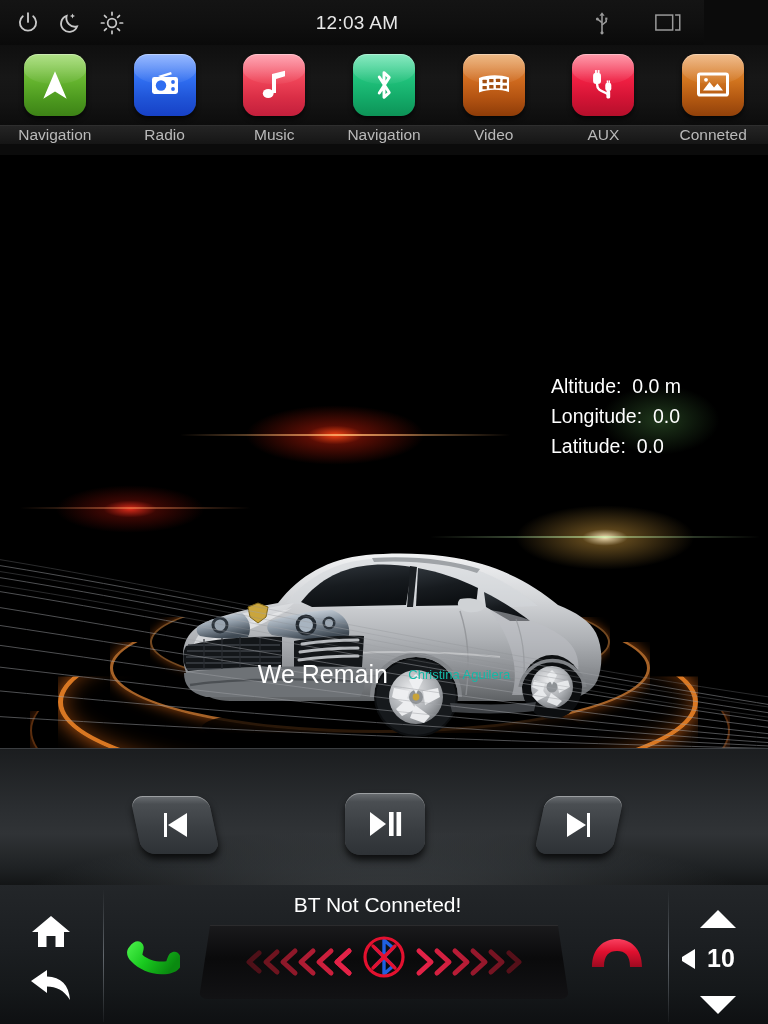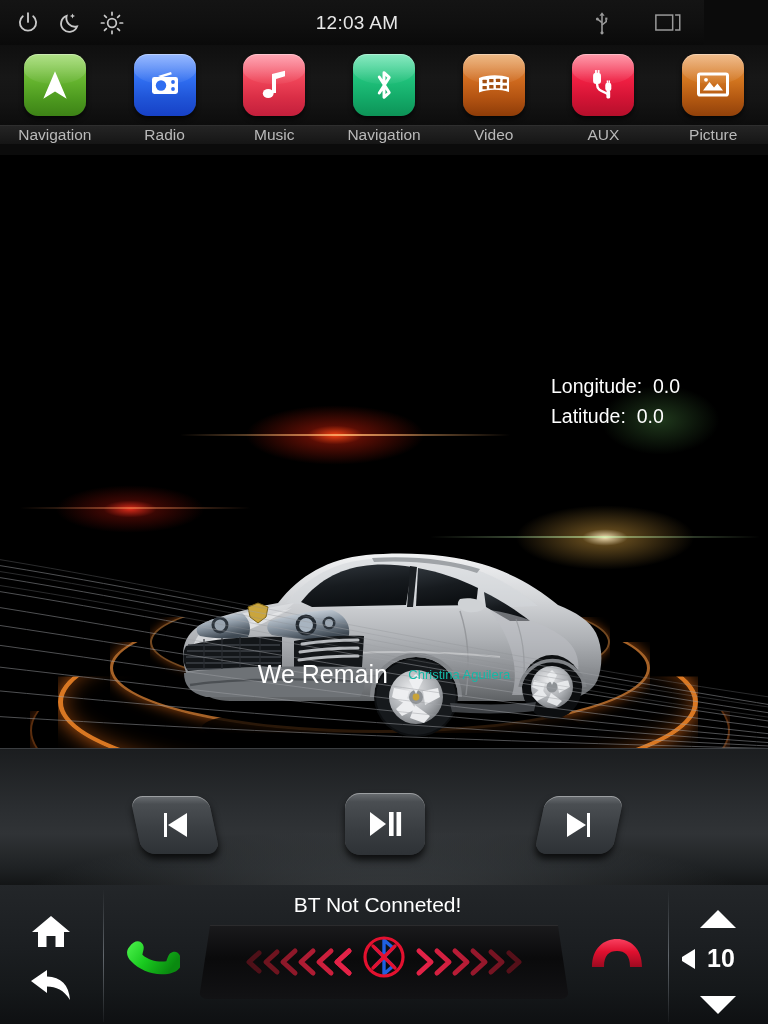--- a/index.html
+++ b/index.html
@@ -268,21 +268,21 @@
     </div>
   </div>
 
   <div class="labelrow">
     <div class="labelcell">Navigation</div>
     <div class="labelcell">Radio</div>
     <div class="labelcell">Music</div>
     <div class="labelcell">Navigation</div>
     <div class="labelcell">Video</div>
     <div class="labelcell">AUX</div>
-    <div class="labelcell">Picture</div>
+    <div class="labelcell">Conneted</div>
   </div>
 
   <div class="main">
 
     <div class="flare f1"></div>
     <div class="flare f2"></div>
     <div class="flare f3"></div>
     <div class="flare f4"></div>
     <div class="flarestreak fs1"></div>
     <div class="flarestreak fs2"></div>
@@ -432,20 +432,24 @@
         </g>
         <path d="M360 172 a33 32 0 0 1 65 0" fill="none" stroke="#7e8185" stroke-width="3.5"></path>
 
         <path d="M290 188 C320 190 352 190 376 187 L374 196 C350 199 318 199 292 197 Z" fill="#3d4044"></path>
       </svg>
     </div>
 
 
     <div class="gps">
       <div>
+        <span class="k">Altitude:</span>
+        &nbsp;<span>0.0 m</span>
+      </div>
+      <div>
         <span class="k">Longitude:</span>
         &nbsp;<span>0.0</span>
       </div>
       <div>
         <span class="k">Latitude:</span>
         &nbsp;<span>0.0</span>
       </div>
     </div>
 
     <svg class="fan" viewBox="0 0 768 190" preserveAspectRatio="none">

